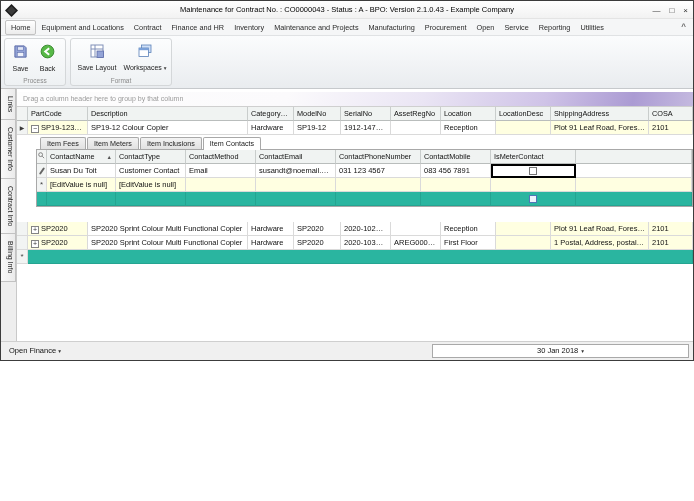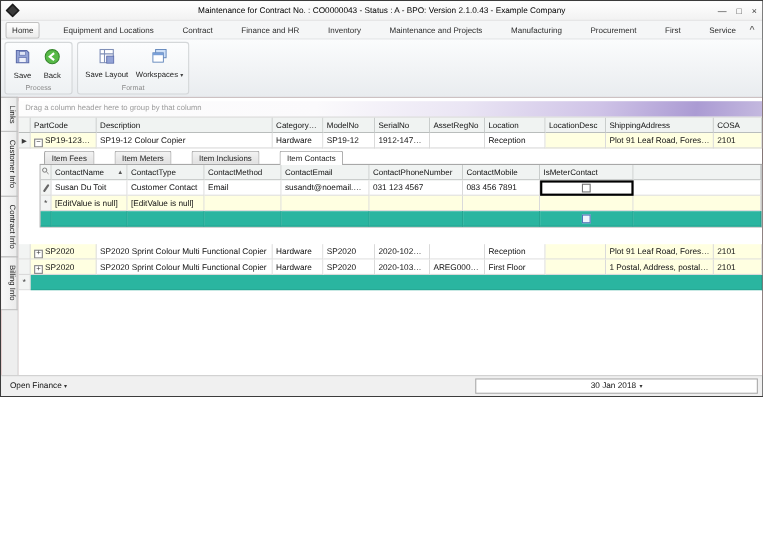--- a/index.html
+++ b/index.html
@@ -7,21 +7,21 @@
   .window { position:relative; width:694px; height:361px; border:1px solid #3c3c3c; background:#f0f0f0; overflow:hidden; }
 
   
   .titlebar { position:absolute; top:0; left:0; right:0; height:18px; background:linear-gradient(#ffffff,#f2f2f2); border-bottom:1px solid #e4e4e4; }
   .logo { position:absolute; left:4px; top:2px; }
   .title { position:absolute; left:0; right:0; top:0; height:18px; line-height:18px; text-align:center; font-size:7.5px; color:#000; }
   .win-controls { position:absolute; right:5px; top:0; height:18px; display:flex; gap:9px; align-items:center; font-size:8px; color:#333; }
   .win-controls span { cursor:default; }
 
   
-  .ribbon-tabs { position:absolute; top:18px; left:0; right:0; height:17px; background:#f5f6f7; display:flex; align-items:center; padding-left:4px; gap:16px; border-bottom:1px solid #e0e2e4; }
+  .ribbon-tabs { position:absolute; top:18px; left:0; right:0; height:17px; background:#f5f6f7; display:flex; align-items:center; padding-left:4px; gap:0; border-bottom:1px solid #e0e2e4; }
   .rtab { font-size:7.3px; color:#2b2b2b; padding:2px 5px; white-space:nowrap; }
   .rtab.active { background:linear-gradient(#ffffff,#ececec); border:1px solid #c2c2c2; border-radius:2px; }
   .ribbon-collapse { position:absolute; right:7px; top:3px; font-size:8px; color:#666; font-weight:bold; }
 
   
   .ribbon-body { position:absolute; top:35px; left:0; right:0; height:53px; background:linear-gradient(#fbfcfd,#e9ecef); border-bottom:1px solid #c6c9cc; }
   .rgroup { position:absolute; top:2px; bottom:2px; border:1px solid #d4d7d9; border-radius:3px; background:linear-gradient(#fcfdfe,#eef1f3); padding:1px 2px 10px 2px; display:flex; }
   .g-process { left:3px; width:62px; }
   .g-format { left:69px; width:102px; }
   .gcaption { position:absolute; bottom:1px; left:0; right:0; text-align:center; font-size:6.5px; color:#8a8a8a; }
@@ -47,21 +47,21 @@
   .c.ind { background:#f2f4f3; padding:1px 1px; text-align:center; }
   .c.yellow { background:#ffffe1; }
   .c.teal { background:#2ab5a0; border-right-color:#25a491; border-bottom-color:#25a491; }
   .span-rest { grid-column:2 / -1; }
   .focus-arrow { font-size:6px; color:#3a3a3a; }
   .newmark { font-size:8px; color:#444; }
   .xbox { display:inline-block; width:8px; height:8px; border:1px solid #848484; background:#fff; font-size:7px; line-height:6px; text-align:center; color:#333; margin-right:2px; vertical-align:-1px; }
 
   
   .detail { margin-left:19px; width:657px; }
-  .dtabs { display:flex; gap:18px; padding-left:4px; height:14px; align-items:flex-end; position:relative; z-index:2; }
+  .dtabs { display:flex; gap:1px; padding-left:4px; height:14px; align-items:flex-end; position:relative; z-index:2; }
   .dtab { font-size:7.2px; padding:1px 6px 1px 6px; background:linear-gradient(#f3f3f3,#e1e1e1); border:1px solid #a8a8a8; border-bottom:none; border-radius:2px 2px 0 0; color:#222; white-space:nowrap; }
   .dtab.active { background:#fff; position:relative; margin-bottom:-1px; padding-bottom:2px;margin-top:16px; }
   .dgrid { border:1px solid #a8a8a8; background:#fff; }
   .dg-row { display:grid; grid-template-columns:10px 69px 70px 70px 80px 85px 70px 85px minmax(0,1fr); }
   .sort { float:right; font-size:5.5px; color:#555; margin-top:1px; }
   .chk-cell { display:flex; align-items:center; justify-content:center; padding:0; }
   .checkbox { width:8px; height:8px; border:1px solid #767676; background:#fff; }
   .checkbox.blue { border-color:#4f74b8; background:#eef4fc; }
   .focus { outline:2px solid #000; outline-offset:-2px; position:relative; z-index:1; }
   .pencil { width:2px; height:8px; background:#666; border-radius:1px; transform:rotate(35deg); margin:2px auto 0 auto; }
@@ -97,21 +97,21 @@
 
   <div class="ribbon-tabs">
     <span class="rtab active">Home</span>
     <span class="rtab">Equipment and Locations</span>
     <span class="rtab">Contract</span>
     <span class="rtab">Finance and HR</span>
     <span class="rtab">Inventory</span>
     <span class="rtab">Maintenance and Projects</span>
     <span class="rtab">Manufacturing</span>
     <span class="rtab">Procurement</span>
-    <span class="rtab">First</span>
+    <span class="rtab">Open</span>
     <span class="rtab">Service</span>
     <span class="rtab">Reporting</span>
     <span class="rtab">Utilities</span>
     <span class="ribbon-collapse">^</span>
   </div>
 
   <div class="ribbon-body">
     <div class="rgroup g-process">
       <div class="bigbtn bb-sm">
         <span>

